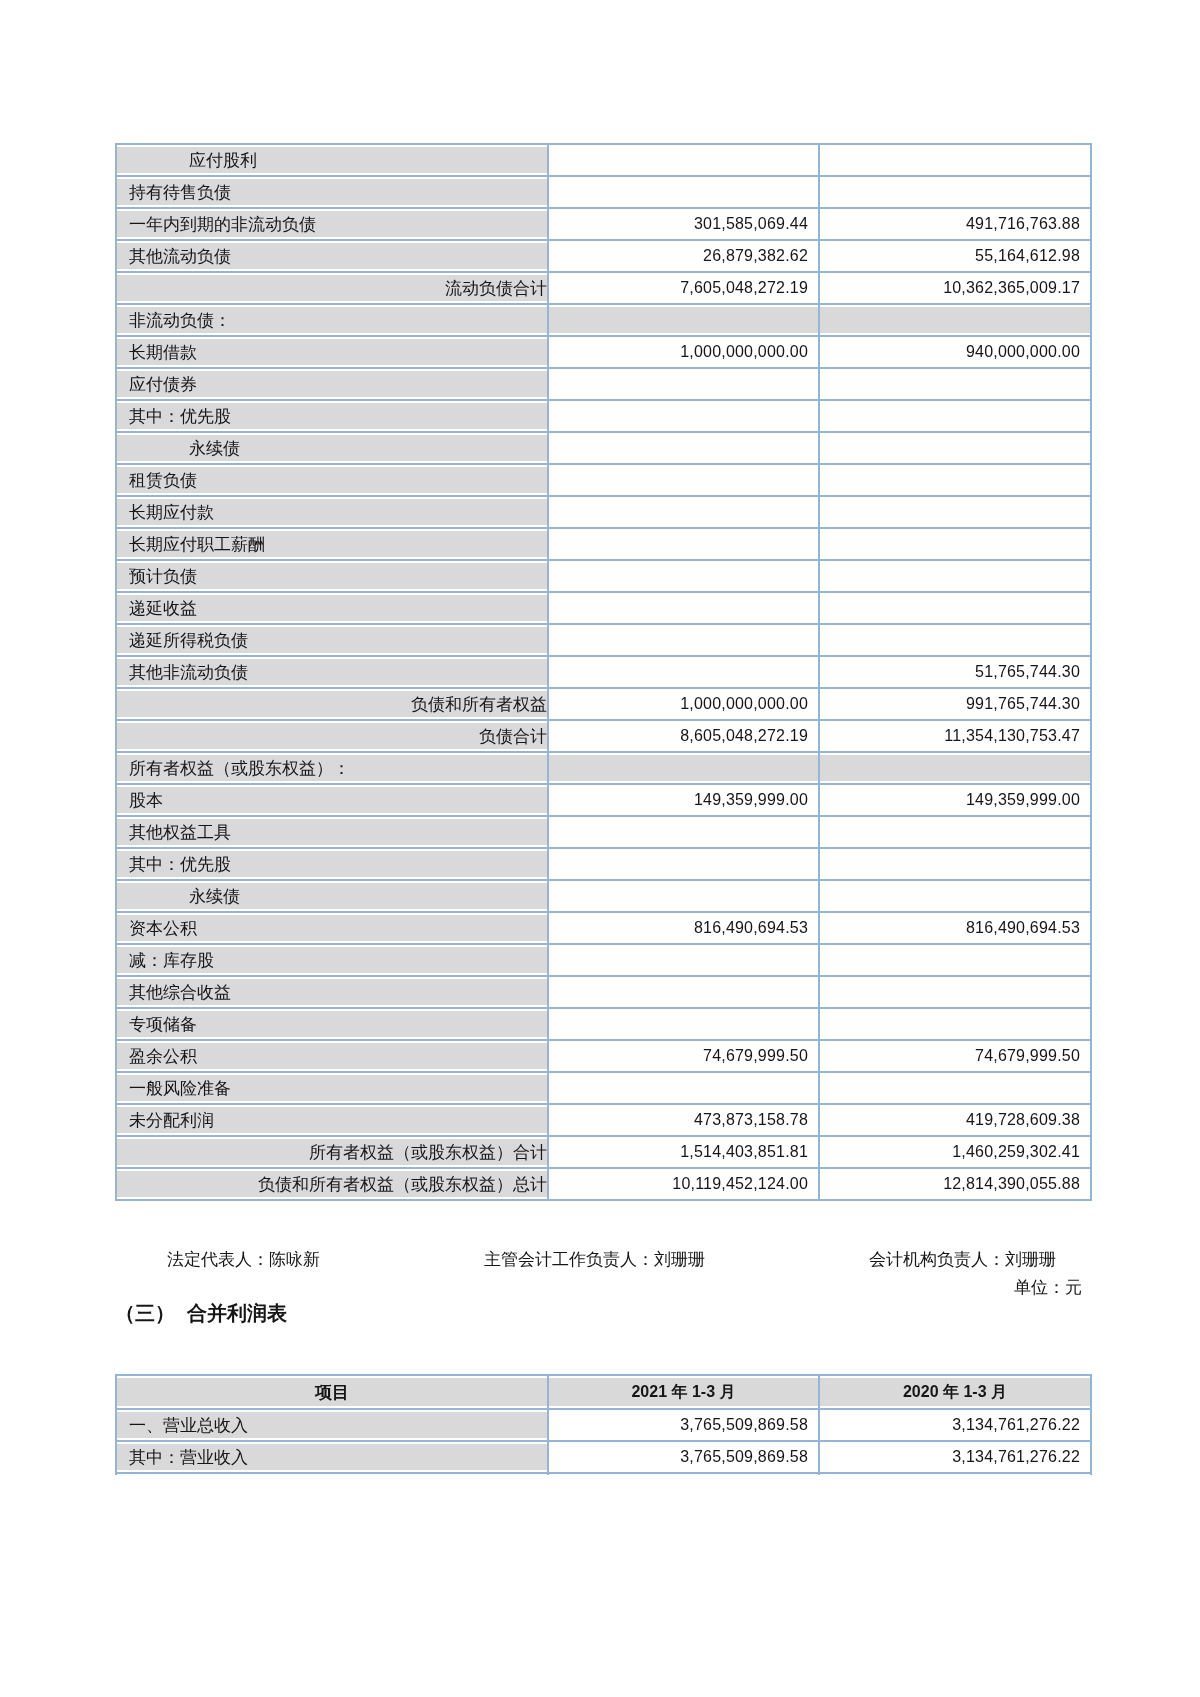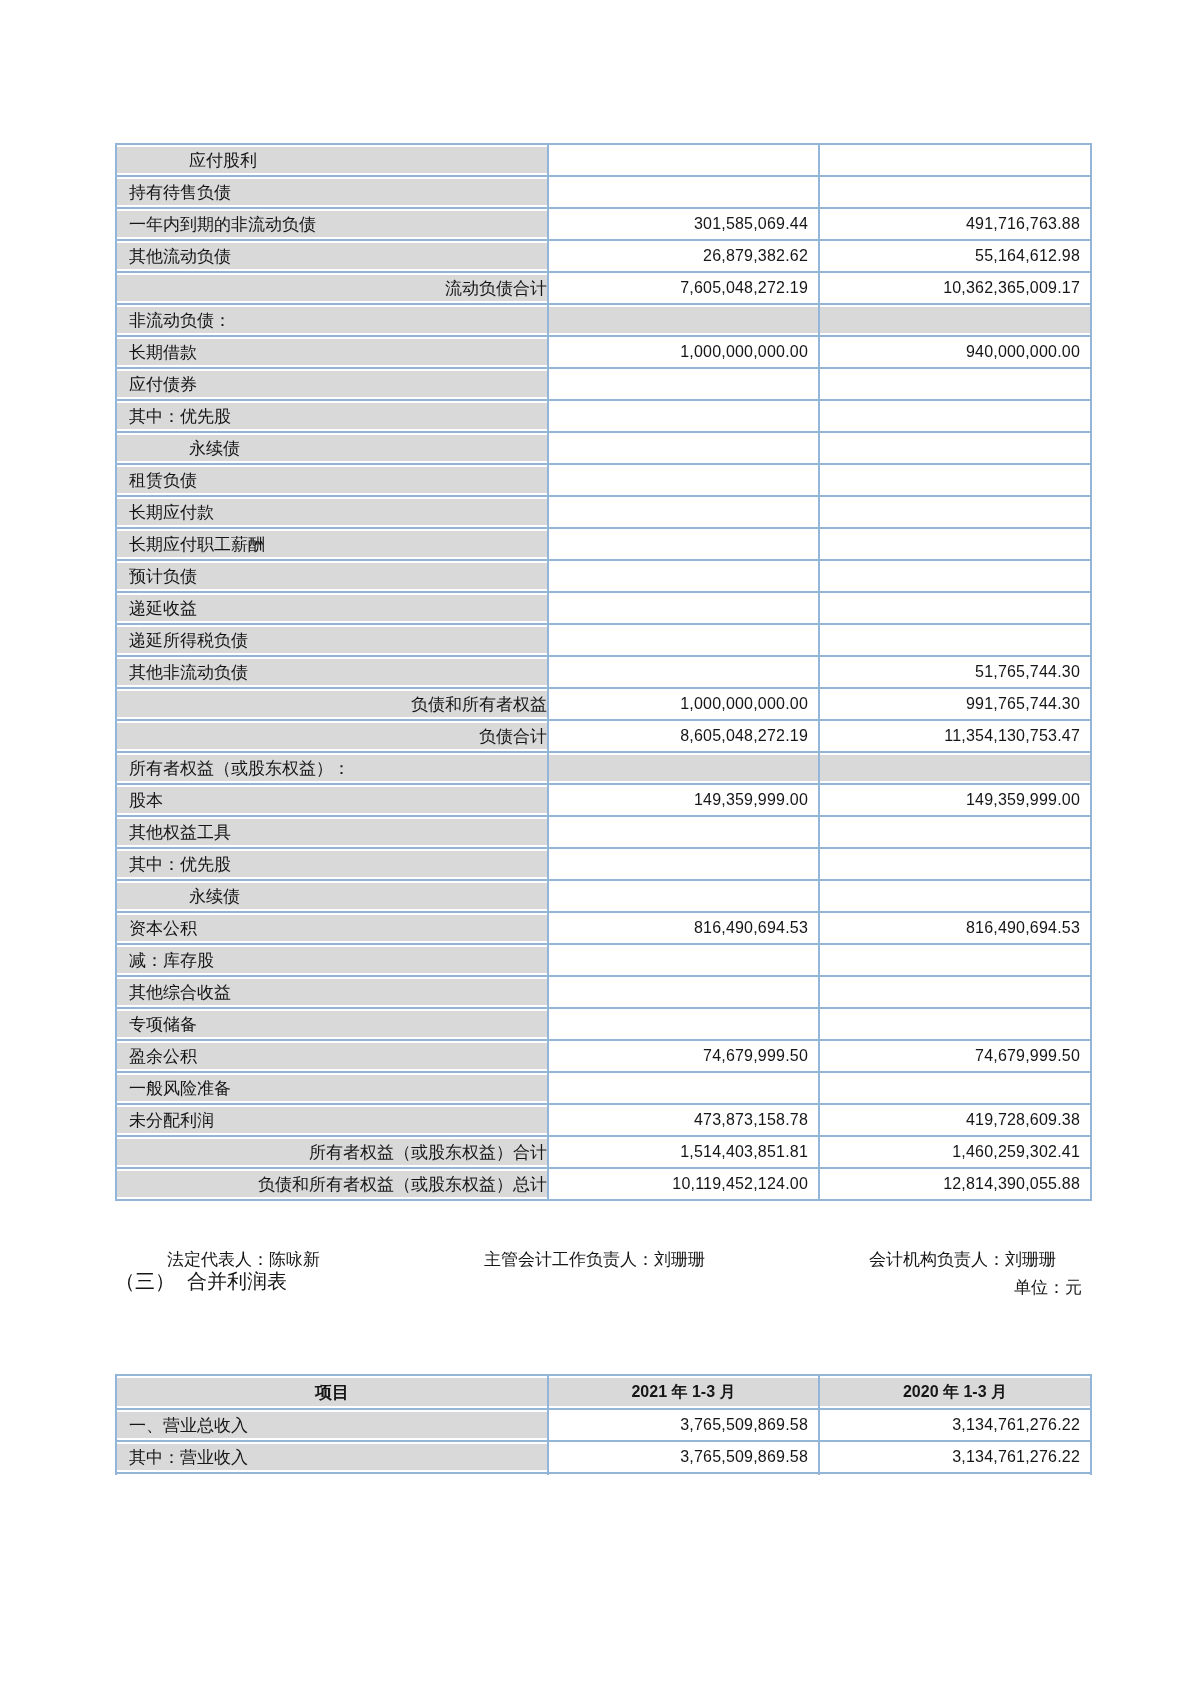--- a/index.html
+++ b/index.html
@@ -62,22 +62,22 @@
   .signatures{
     position:absolute;
     left:115px;top:1248px;width:975px;
     display:flex;justify-content:space-between;
     box-sizing:border-box;
     padding:0 34px 0 52px;
     font-size:17px;
   }
   .section-heading{
     position:absolute;
-    left:115px;top:1268px;
-    font-size:20px;font-weight:400;
+    left:115px;top:1300px;
+    font-size:20px;font-weight:700;
   }
   .section-heading .ttl{margin-left:12px;}
   .unit-note{
     position:absolute;
     left:115px;top:1276px;width:975px;
     box-sizing:border-box;
     text-align:right;padding-right:8px;
     font-size:17px;
   }
   .page-number{

